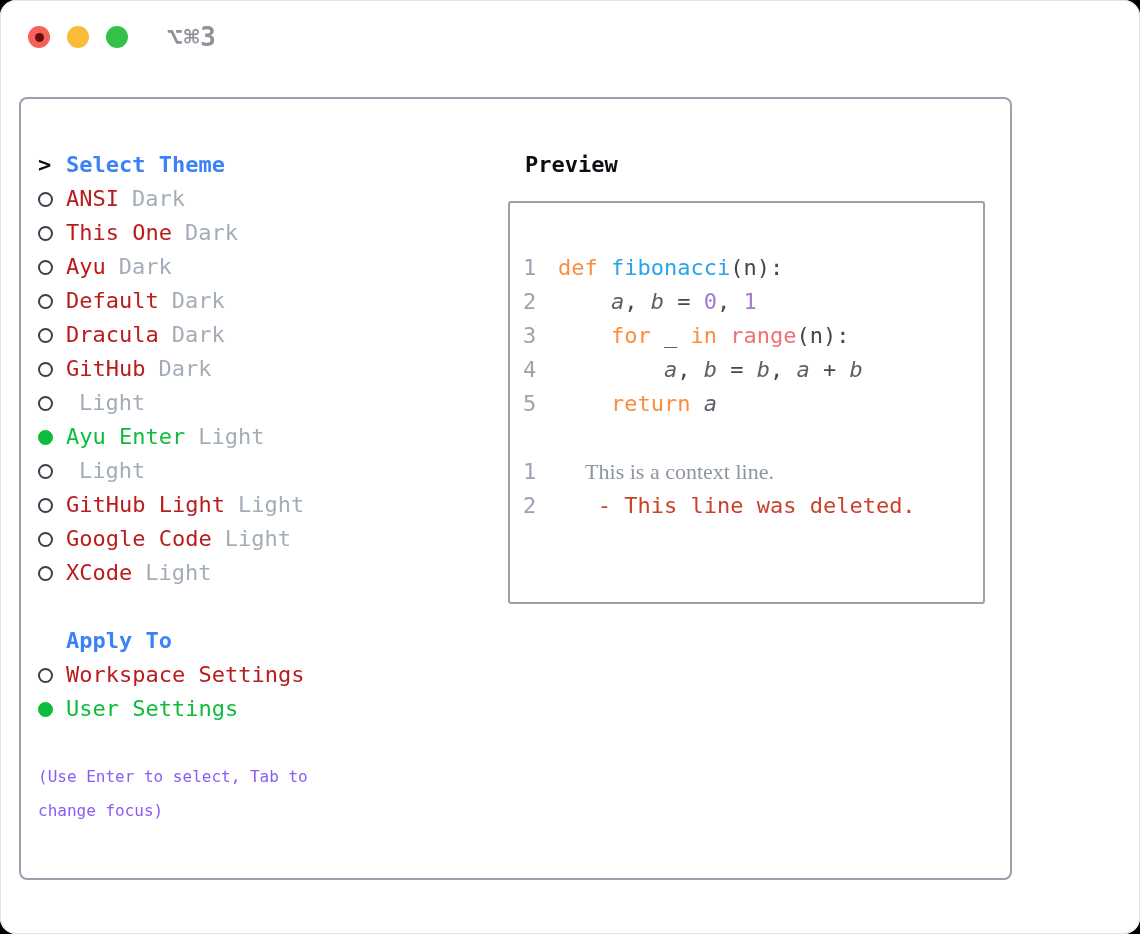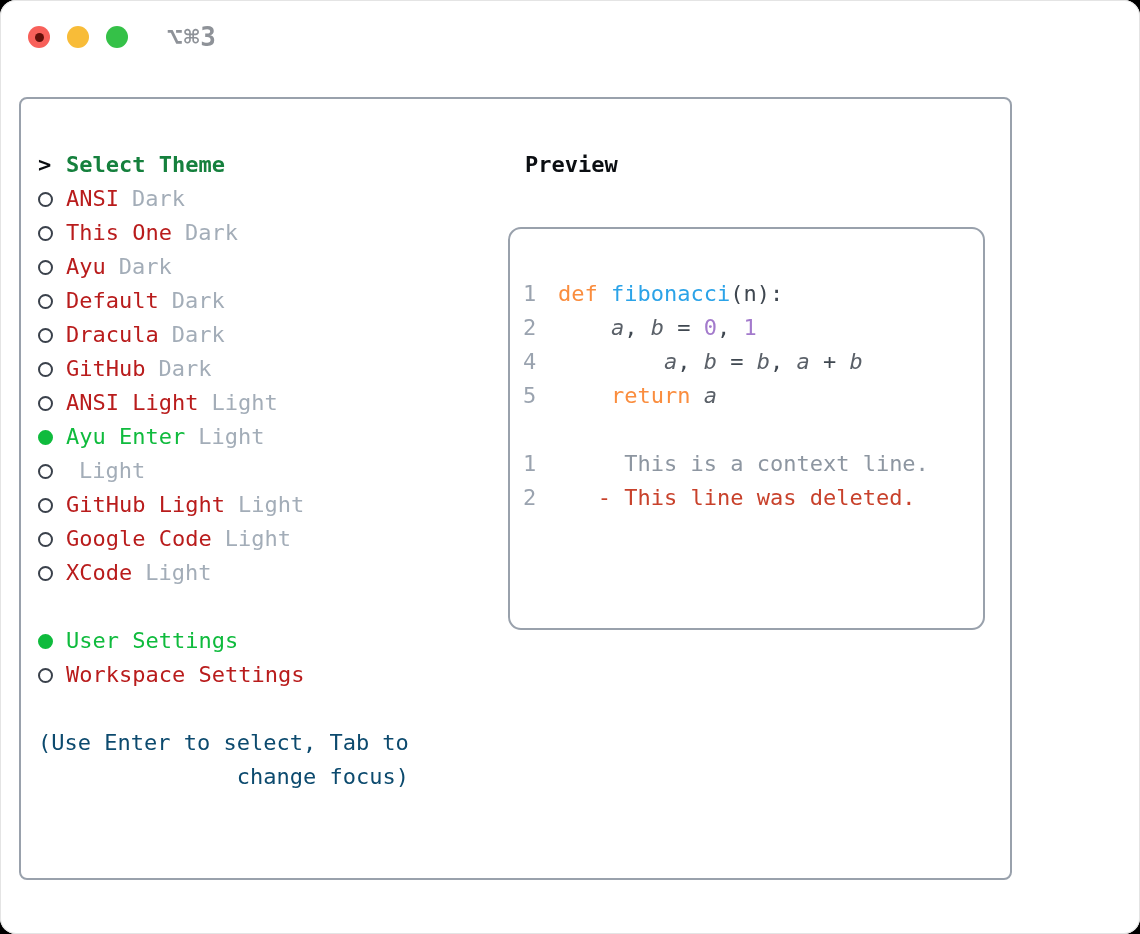--- a/index.html
+++ b/index.html
@@ -19,40 +19,40 @@
   .panel{position:absolute;left:19px;top:97px;width:993px;height:783px;box-sizing:border-box;
          border:2px solid #99a1ac;border-radius:8px;background:#fff;}
   
   .left-col{position:absolute;left:17px;top:49px;font-size:22px;line-height:34px;color:#2e343d;}
   .row{display:flex;height:34px;align-items:center;white-space:pre;}
   .marker{display:inline-flex;width:28px;flex:0 0 28px;align-items:center;}
   .caret{font-weight:bold;color:#0b0e12;}
   .circle{width:15px;height:15px;border-radius:50%;box-sizing:border-box;
           border:2px solid #3a414b;display:inline-block;}
   .circle.filled{background:#0fbb3d;border-color:#0fbb3d;}
-  .heading{font-weight:bold;color:#15803d;}
+  .heading{font-weight:bold;color:#3b82f6;}
   .name{color:#b91c1c;}
   .row.selected .name{color:#0fbb3d;}
   .variant{color:#a3adb8;margin-left:13px;}
   .spacer{height:34px;}
-  .hint{color:#0c4a6e;font-size:22px;line-height:34px;white-space:pre;text-align:right;}
+  .hint{color:#8b5cf6;font-size:16px;line-height:34px;white-space:pre;}
   
   .preview-heading{position:absolute;left:504px;top:49px;font-size:22px;line-height:34px;
                    font-weight:bold;color:#0b0e12;}
   .preview-box{position:absolute;left:487px;top:102px;width:477px;height:403px;box-sizing:border-box;
-               border:2px solid #99a1ac;border-radius:13px;padding:48px 8px 0 13px;overflow:hidden;margin-top:26px;}
+               border:2px solid #99a1ac;border-radius:3px;padding:48px 8px 0 13px;overflow:hidden;}
   .code-row{font-size:22px;line-height:34px;height:34px;white-space:pre;}
   .ln{display:inline-block;width:35px;color:#9aa3af;}
   .kw{color:#fa8d3e;}
   .fn{color:#2ba3e8;}
   .call{color:#f07171;}
   .num{color:#a37acc;}
   .var{color:#5a6068;font-style:italic;}
   .pl{color:#3f4750;}
-  .ctx{color:#8d96a1;}
+  .ctx{color:#8d96a1;font-family:Liberation Serif, serif;}
   .del{color:#c8412b;}
   .add{color:#00c022;}
 </style>
 </head>
 <body>
 
 <div class="window">
 
   <div class="tl tl-red">
     <span class="tl-dot"></span>
@@ -70,47 +70,52 @@
         <span class="heading">Select Theme</span>
       </div>
 
       <div id="theme-list">
           <div class="row"><span class="marker"><span class="circle"></span></span><span class="name">ANSI</span><span class="variant">Dark</span></div>
           <div class="row"><span class="marker"><span class="circle"></span></span><span class="name">This One</span><span class="variant">Dark</span></div>
           <div class="row"><span class="marker"><span class="circle"></span></span><span class="name">Ayu</span><span class="variant">Dark</span></div>
           <div class="row"><span class="marker"><span class="circle"></span></span><span class="name">Default</span><span class="variant">Dark</span></div>
           <div class="row"><span class="marker"><span class="circle"></span></span><span class="name">Dracula</span><span class="variant">Dark</span></div>
           <div class="row"><span class="marker"><span class="circle"></span></span><span class="name">GitHub</span><span class="variant">Dark</span></div>
-          <div class="row"><span class="marker"><span class="circle"></span></span><span class="name">ANSI Light</span><span class="variant">Light</span></div>
+          <div class="row"><span class="marker"><span class="circle"></span></span><span class="variant">Light</span></div>
           <div class="row selected"><span class="marker"><span class="circle filled"></span></span><span class="name">Ayu Enter</span><span class="variant">Light</span></div>
           <div class="row"><span class="marker"><span class="circle"></span></span><span class="variant">Light</span></div>
           <div class="row"><span class="marker"><span class="circle"></span></span><span class="name">GitHub Light</span><span class="variant">Light</span></div>
           <div class="row"><span class="marker"><span class="circle"></span></span><span class="name">Google Code</span><span class="variant">Light</span></div>
           <div class="row"><span class="marker"><span class="circle"></span></span><span class="name">XCode</span><span class="variant">Light</span></div>
         </div>
 
       <div class="spacer"></div>
 
+      <div class="row">
+        <span class="marker"></span>
+        <span class="heading">Apply To</span>
+      </div>
 
       <div id="apply-list">
+          <div class="row"><span class="marker"><span class="circle"></span></span><span class="name">Workspace Settings</span></div>
           <div class="row selected"><span class="marker"><span class="circle filled"></span></span><span class="name">User Settings</span></div>
-          <div class="row"><span class="marker"><span class="circle"></span></span><span class="name">Workspace Settings</span></div>
         </div>
 
       <div class="spacer"></div>
 
       <div class="hint">(Use Enter to select, Tab to</div>
       <div class="hint">change focus)</div>
     </div>
 
     <div class="preview-heading">Preview</div>
     <div class="preview-box">
       <div id="code-block">
           <div class="code-row"><span class="ln">1</span><span class="kw">def</span><span class="pl"> </span><span class="fn">fibonacci</span><span class="pl">(n):</span></div>
           <div class="code-row"><span class="ln">2</span><span class="pl">    </span><span class="var">a</span><span class="pl">, </span><span class="var">b</span><span class="pl"> = </span><span class="num">0</span><span class="pl">, </span><span class="num">1</span></div>
+          <div class="code-row"><span class="ln">3</span><span class="pl">    </span><span class="kw">for</span><span class="pl"> _ </span><span class="kw">in</span><span class="pl"> </span><span class="call">range</span><span class="pl">(n):</span></div>
           <div class="code-row"><span class="ln">4</span><span class="pl">        </span><span class="var">a</span><span class="pl">, </span><span class="var">b</span><span class="pl"> = </span><span class="var">b</span><span class="pl">, </span><span class="var">a</span><span class="pl"> + </span><span class="var">b</span></div>
           <div class="code-row"><span class="ln">5</span><span class="pl">    </span><span class="kw">return</span><span class="pl"> </span><span class="var">a</span></div>
           <div class="code-row"><span class="ln"></span></div>
           <div class="code-row"><span class="ln">1</span><span class="ctx">     This is a context line.</span></div>
           <div class="code-row"><span class="ln">2</span><span class="del">   - This line was deleted.</span></div>
         </div>
     </div>
 
   </div>
 </div>

